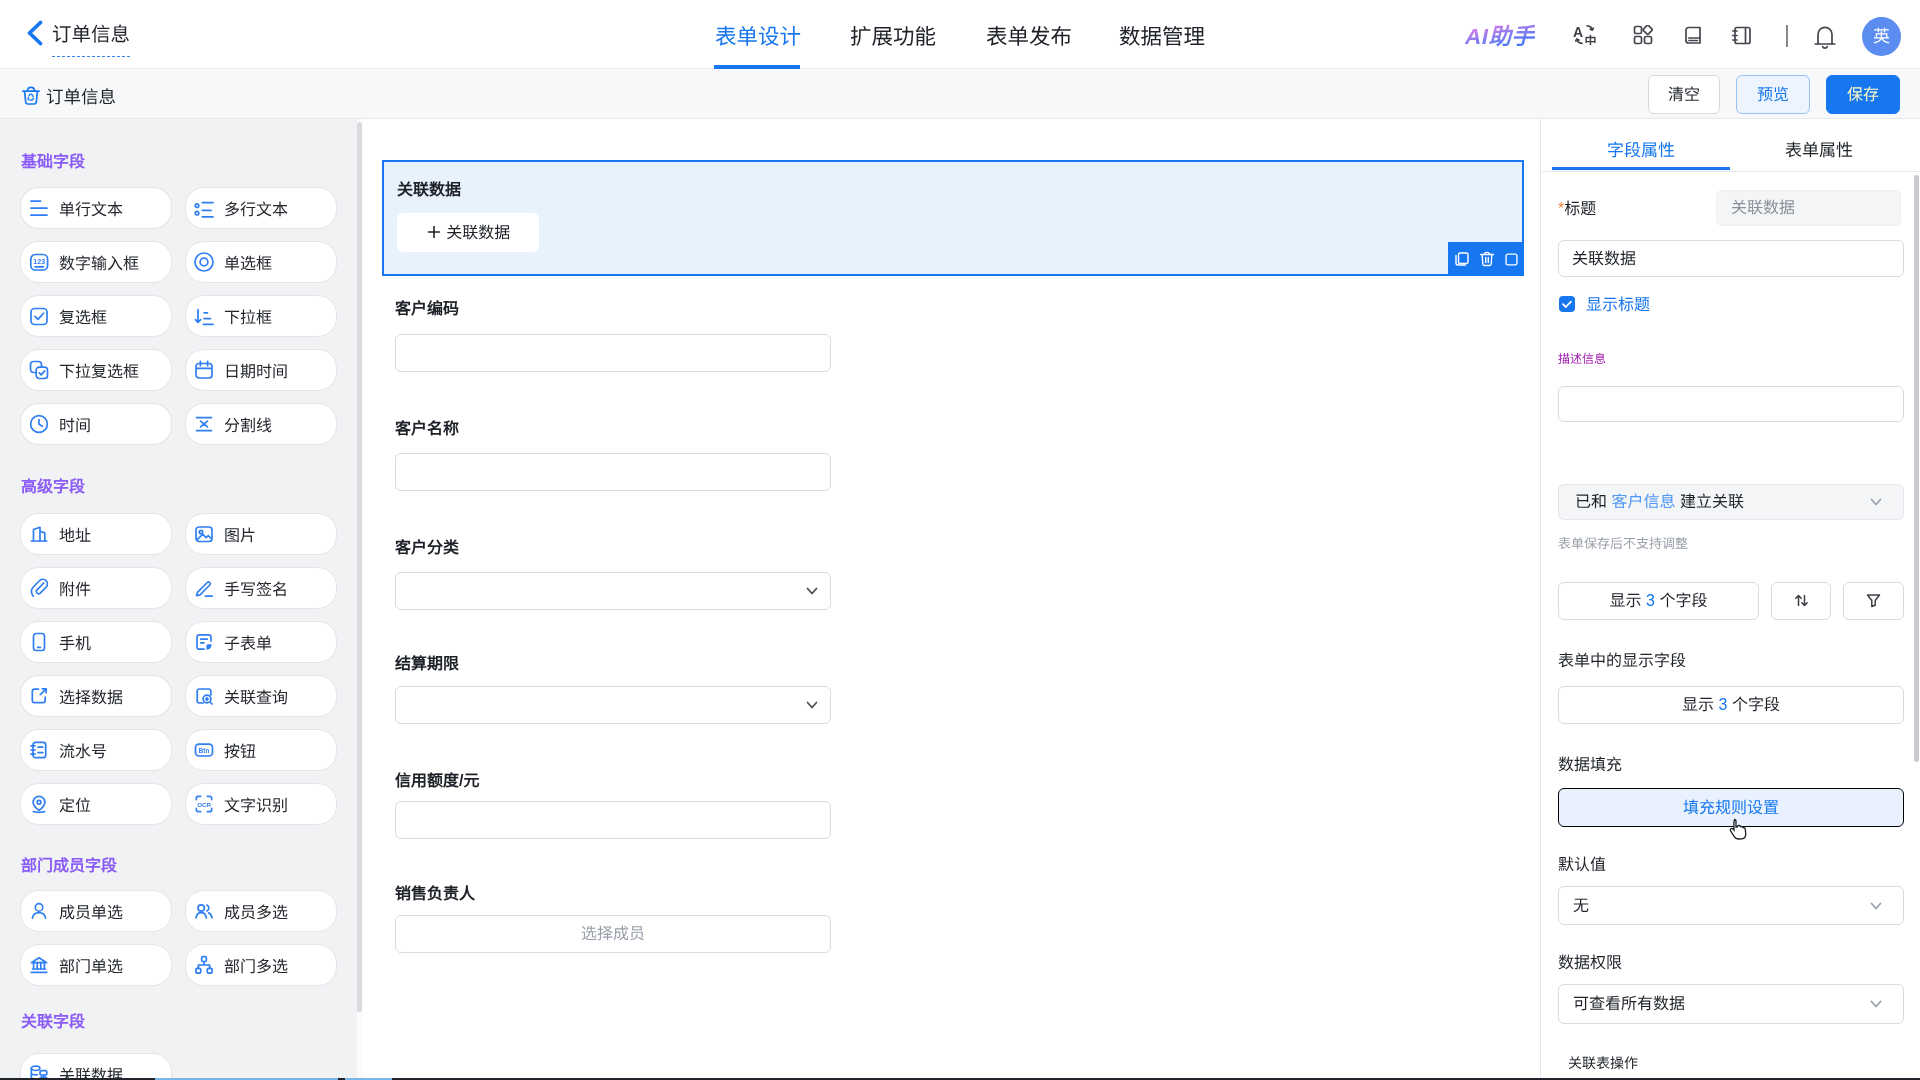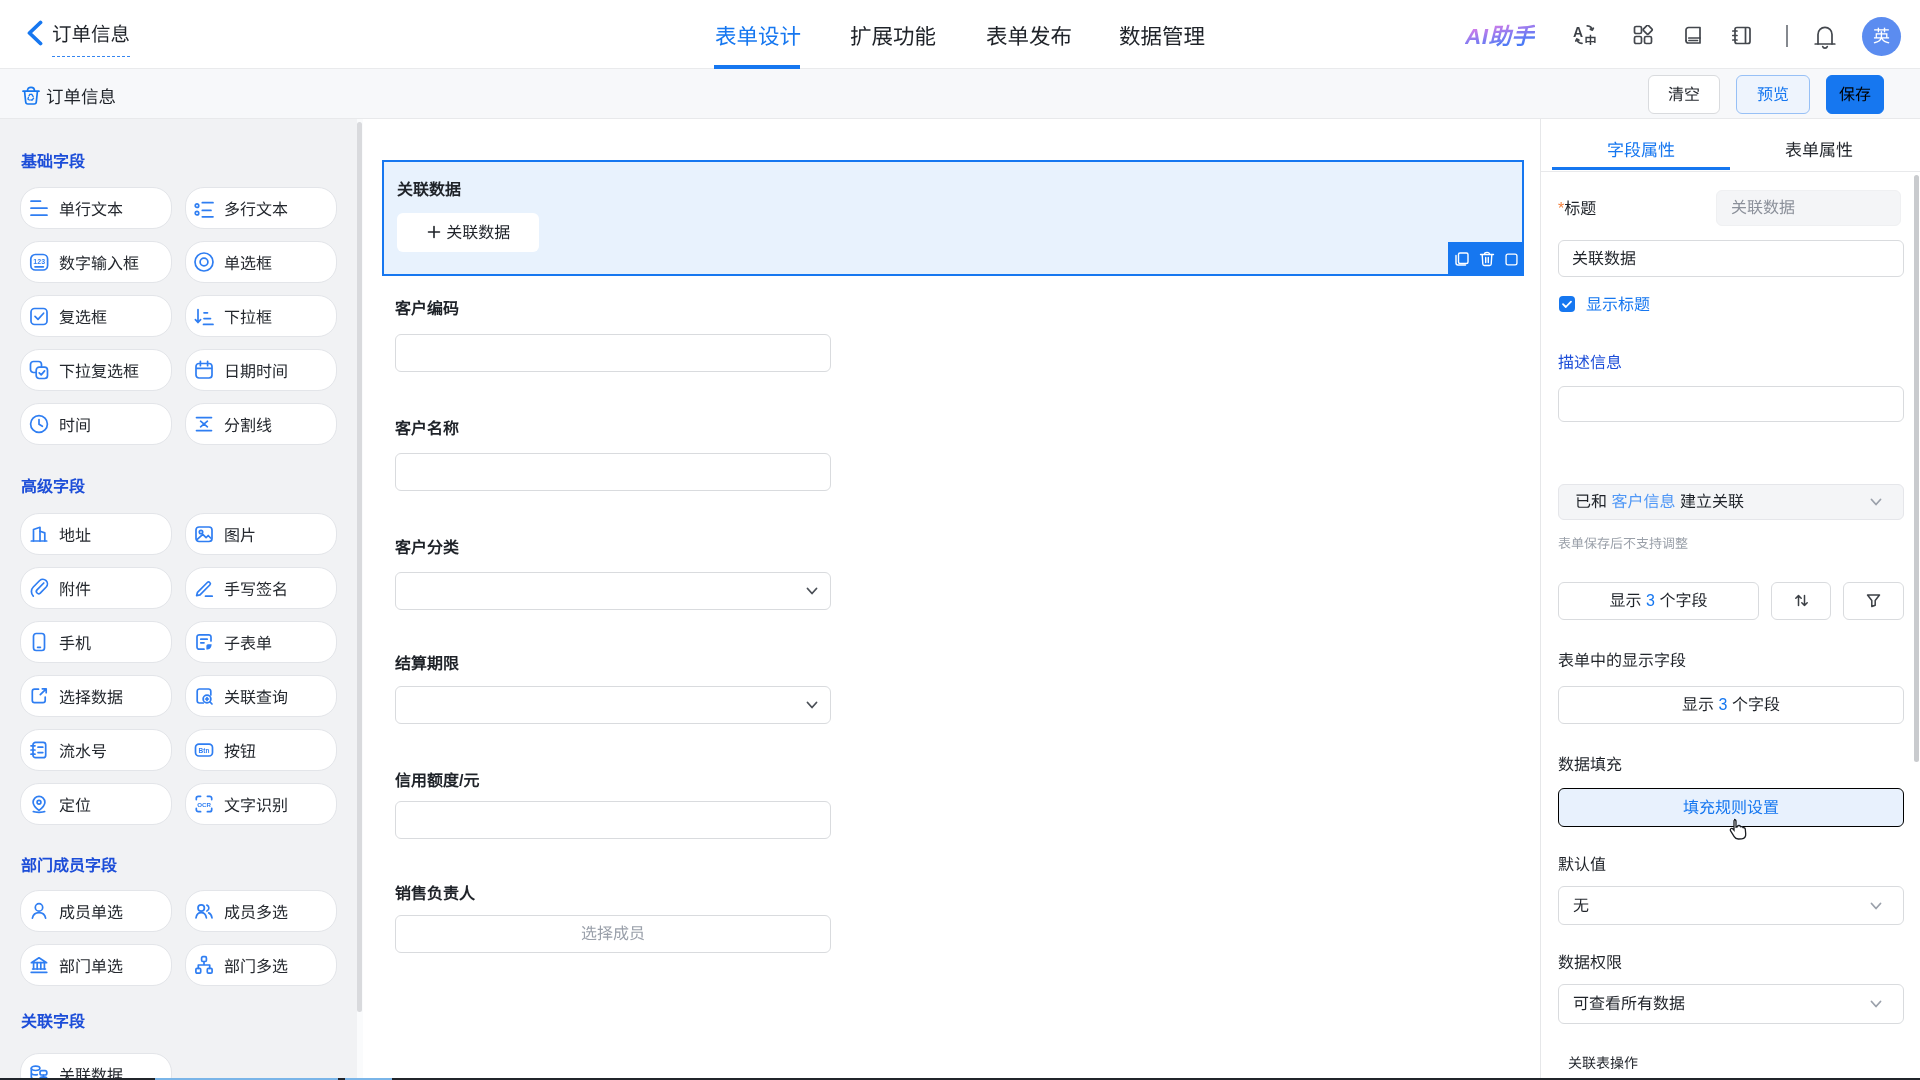--- a/index.html
+++ b/index.html
@@ -10,25 +10,25 @@
 #nav { position:absolute; left:0; top:0; width:1920px; height:69px; background:#fff; border-bottom:1px solid #e9eaec; z-index:5; }
 #title { position:absolute; left:52px; top:18px; font-size:19.5px; font-weight:500; color:#1f2329; padding-bottom:9px; border-bottom:1px dashed #3585f0; }
 .navtab { position:absolute; top:19px; font-size:21.5px; font-weight:500; color:#1f2329; }
 .navtab.active { color:#1677f0; }
 #tabline { position:absolute; left:714px; top:65px; width:86px; height:4px; background:#1677f0; }
 #bar2 { position:absolute; left:0; top:69px; width:1920px; height:50px; background:#f7f8fa; border-bottom:1px solid #e8e9eb; z-index:4; }
 #recycle-text { position:absolute; left:46px; top:14px; font-size:17.5px; color:#1f2329; }
 .btn { position:absolute; top:6px; height:39px; border-radius:6px; font-size:16px; text-align:center; line-height:37px; }
 #btn-clear { left:1648px; width:72px; background:#fff; border:1px solid #d9dbde; color:#25282e; }
 #btn-preview { left:1736px; width:74px; background:#eef4fd; border:1px solid #97c0f6; color:#1677f0; }
-#btn-save { left:1826px; width:58px; background:#1677f0; border:1px solid #1677f0; color:#000000; }
+#btn-save { left:1826px; width:74px; background:#1677f0; border:1px solid #1677f0; color:#fef9c3; }
 #sidebar { position:absolute; left:0; top:119px; width:357px; height:961px; background:#f1f2f4; }
 #sidebar-sb { position:absolute; left:357px; top:119px; width:6px; height:961px; background:#fafbfc; }
 #sidebar-thumb { position:absolute; left:357px; top:122px; width:5px; height:890px; background:#d9dadd; border-radius:3px; }
-.sec-title { position:absolute; left:21px; font-size:16px; font-weight:700; color:#1d4ed8; }
+.sec-title { position:absolute; left:21px; font-size:16px; font-weight:700; color:#8b5cf6; }
 .fbtn { position:absolute; width:152px; height:42px; background:#fff; border:1px solid #e3e5e9; border-radius:19px; display:flex; align-items:center; }
 .fbtn svg { margin-left:8px; flex:none; }
 .fbtn span { margin-left:10px; font-size:16px; color:#24282e; white-space:nowrap; font-weight:500; }
 #canvas { position:absolute; left:363px; top:119px; width:1177px; height:961px; background:#fff; }
 #rpanel-border { position:absolute; left:1540px; top:119px; width:1px; height:961px; background:#e6e7e9; }
 #selblock { position:absolute; left:382px; top:160px; width:1142px; height:116px; background:#e8f2fd; border:2px solid #1677f0; }
 #selblock .blabel { position:absolute; left:13px; top:14px; font-size:16px; font-weight:700; color:#1f2329; }
 #addbtn { position:absolute; left:13px; top:51px; width:142px; height:39px; background:#fff; border-radius:6px; font-size:16px; color:#1f2329; text-align:center; line-height:39px; }
 #seltools { position:absolute; right:-2px; bottom:-2px; width:76px; height:34px; background:#1677f0; display:flex; align-items:center; justify-content:center; gap:9px; }
 .flabel { position:absolute; left:395px; font-size:16px; font-weight:700; color:#1f2329; }
@@ -358,21 +358,21 @@
   <div id="rtabline"></div>
   <div id="rtabdiv"></div>
   <div id="rcontent" style="position:absolute;left:0;top:53px;width:379px;height:908px">
 <div class="abs" style="left:17px;top:23px;font-size:16px;color:#1f2329;"><span class="star">*</span>标题</div>
 <div class="abs" style="left:175px;top:18px;width:185px;height:36px;background:#f4f5f7;border:1px solid #eff0f2;border-radius:6px;font-size:16px;color:#8b909a;line-height:34px;padding-left:14px">关联数据</div>
 <div class="rinput" style="top:68px;height:37px;line-height:35px;padding-left:13px">关联数据</div>
 <div class="abs" style="left:18px;top:124px;width:16px;height:16px;background:#1677f0;border-radius:4px"><svg width="16" height="16" viewBox="0 0 16 16">
           <path d="M4 8.2 L6.8 11 L12 5.6" fill="none" stroke="#fff" stroke-width="1.8" stroke-linecap="round" stroke-linejoin="round"></path>
         </svg></div>
 <div class="abs" style="left:45px;top:119px;font-size:16px;color:#1677f0;">显示标题</div>
-<div class="abs" style="left:17px;top:177px;font-size:16px;color:#1d4ed8;">描述信息</div>
+<div class="abs" style="left:17px;top:177px;font-size:12px;color:#a21caf;">描述信息</div>
 <div class="rinput" style="top:214px;height:36px"></div>
 <div class="abs" style="left:17px;top:274px;font-size:16px;color:#1f2329;margin-top:40px;"><span class="star">*</span> 关联表</div>
 <div class="abs" style="left:17px;top:312px;width:346px;height:36px;background:#f4f5f7;border:1px solid #e5e6ea;border-radius:6px;font-size:16px;line-height:34px;padding-left:16px">已和 <span style="color:#4f97f6">客户信息</span> 建立关联</div>
 <svg class="abs" style="left:327px;top:322px" width="16" height="16" viewBox="0 0 16 16">
         <path d="M3.5 5.5 L8 10.5 L12.5 5.5" fill="none" stroke="#9ba1ab" stroke-width="1.8" stroke-linecap="round" stroke-linejoin="round"></path>
       </svg>
 <div class="abs" style="left:17px;top:361px;font-size:13px;color:#9aa0a9;">表单保存后不支持调整</div>
 <div class="abs" style="left:17px;top:410px;width:201px;height:38px;background:#fff;border:1px solid #d9dbde;border-radius:6px;text-align:center;line-height:36px;font-size:16px">显示 <span style="color:#1677f0">3</span> 个字段</div>
 <div class="abs" style="left:230px;top:410px;width:60px;height:38px;background:#fff;border:1px solid #d9dbde;border-radius:6px;text-align:center;line-height:34px"><svg width="17" height="17" viewBox="0 0 17 17" style="vertical-align:middle">
           <path d="M5.5 13.5 V3.5 M5.5 3.5 L2.8 6.2 M5.5 3.5 L8.2 6.2" fill="none" stroke="#3c4046" stroke-width="1.5" stroke-linecap="round" stroke-linejoin="round"></path>

